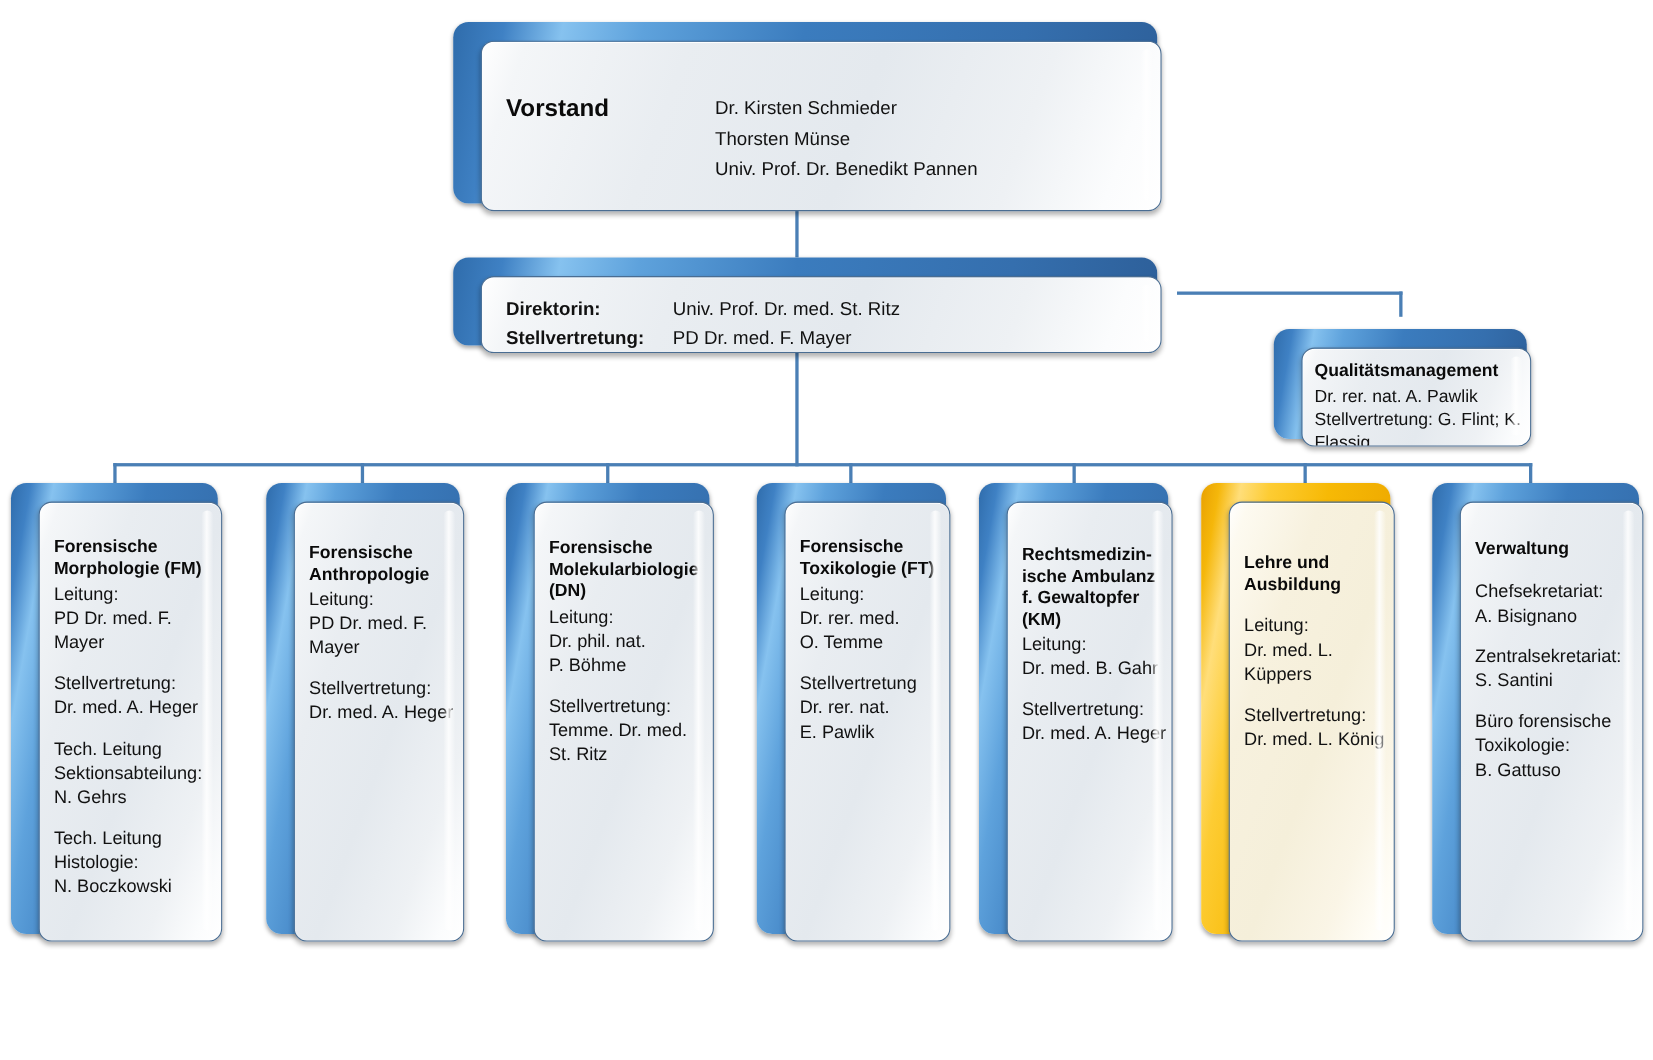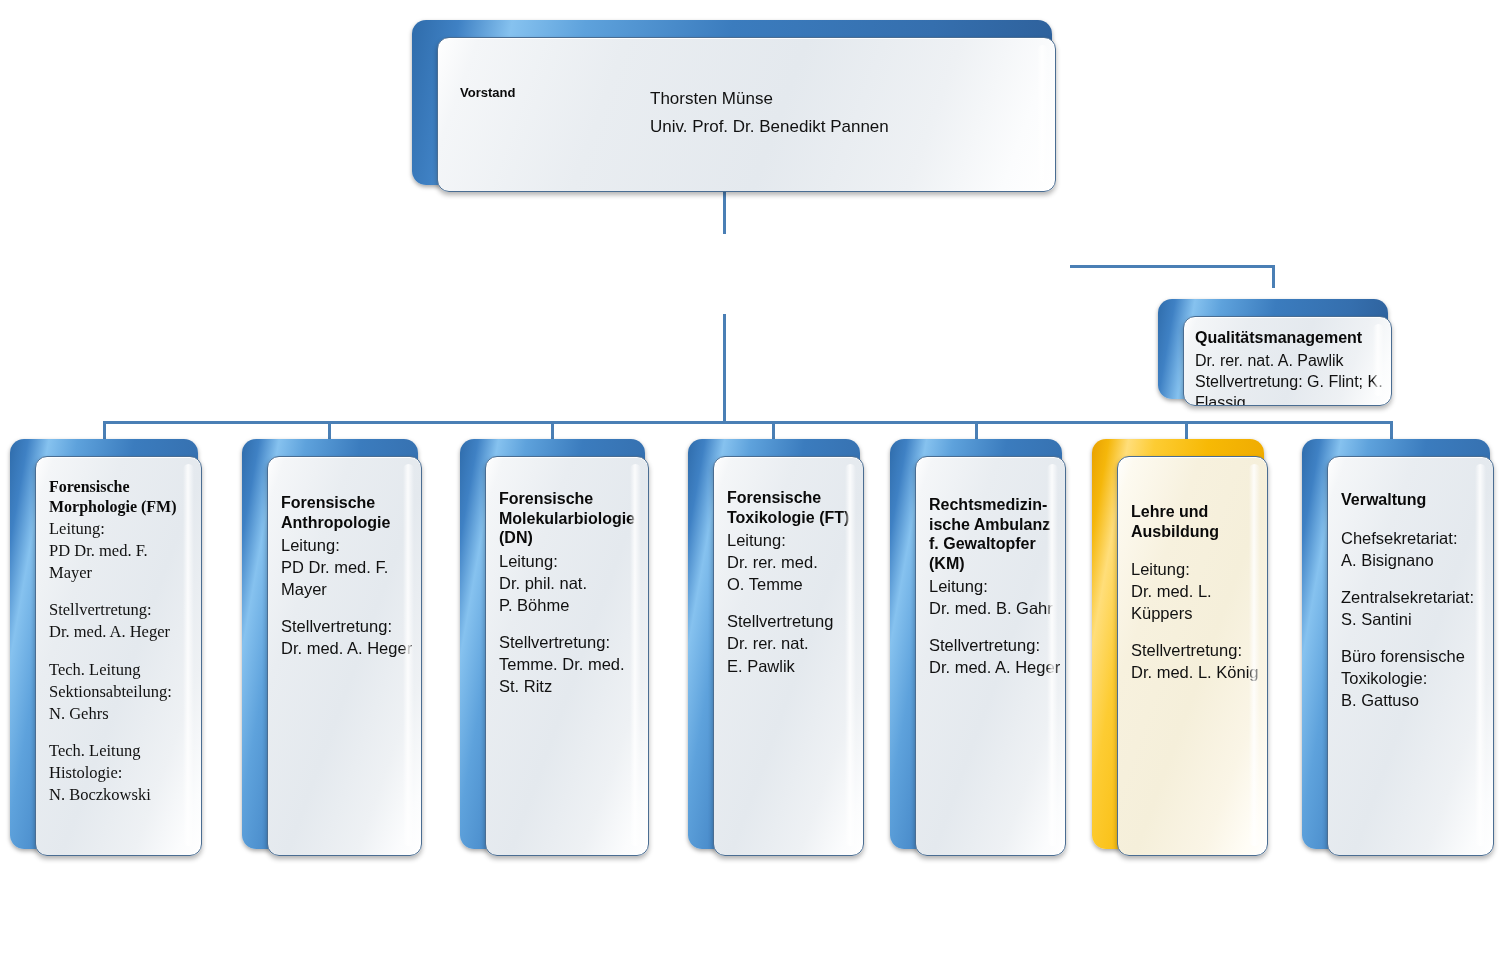--- a/index.html
+++ b/index.html
@@ -62,21 +62,21 @@
 
   .inner{position:absolute;left:0;top:0;right:0;bottom:0;padding:14px 12px 10px 14px;box-sizing:border-box;}
 
   .title{font-weight:bold;font-size:16.5px;color:#0a0a0a;line-height:1.22;margin:0 0 2px 0;}
   .line-txt{font-size:16.5px;color:#111111;line-height:1.30;white-space:pre;}
   .gap{height:15px;}
 
   
   #n-vorstand{left:412px;top:20px;width:640px;height:165px;}
   #n-vorstand .inner{padding:22px 12px 10px 22px;}
-  #n-vorstand .title{position:absolute;left:22px;top:47px;font-size:13px;}
+  #n-vorstand .title{position:absolute;left:22px;top:47px;font-size:22px;}
   #n-vorstand .rowlist{position:absolute;left:212px;top:47px;}
   #n-vorstand .rowlist .line-txt{font-size:17px;line-height:1.63;}
 
   #n-direktion{left:412px;top:234px;width:640px;height:80px;}
   #n-direktion .inner{padding:18px 12px 10px 22px;}
   #n-direktion table{border-collapse:collapse;}
   #n-direktion td{font-size:17px;color:#111;padding:0 0 6px 0;line-height:1.25;vertical-align:top;}
   #n-direktion td.k{font-weight:bold;padding-right:26px;white-space:nowrap;}
 
   #n-qm{left:1158px;top:286px;width:230px;height:100px;margin-top:13px;}
@@ -90,21 +90,21 @@
   #n-fa{left:242px;width:176px;}
   #n-dn{left:460px;width:185px;}
   #n-ft{left:688px;width:172px;}
   #n-km{left:890px;width:172px;}
   #n-lehre{left:1092px;width:172px;}
   #n-verw{left:1302px;width:178px;padding-left:10px;}
 
   .dept .inner{padding:19px 10px 8px 13px;}
   .dept .title{font-size:16px;line-height:1.22;}
   .dept .line-txt{font-size:16.5px;line-height:1.34;}
-  #n-fm .inner{padding-top:20px;font-family:Liberation Serif, serif;}
+  #n-fm .inner{padding-top:31px;}
   #n-fa .inner{padding-top:36px;}
   #n-dn .inner{padding-top:32px;}
   #n-ft .inner{padding-top:31px;}
   #n-km .inner{padding-top:38px;}
   #n-lehre .inner{padding-top:45px;}
   #n-verw .inner{padding-top:33px;}
 </style>
 </head>
 <body>
 
@@ -125,28 +125,48 @@
   <div class="line v" style="left:975px;top:421px;height:20px;"></div>
   <div class="line v" style="left:1185px;top:421px;height:20px;"></div>
   <div class="line v" style="left:1390px;top:421px;height:20px;"></div>
 
   <div class="node" id="n-vorstand">
     <div class="plate"></div>
     <div class="card">
       <div class="inner">
         <div class="title">Vorstand</div>
         <div class="rowlist">
+          <div class="line-txt">Dr. Kirsten Schmieder</div>
           <div class="line-txt">Thorsten Münse</div>
           <div class="line-txt">Univ. Prof. Dr. Benedikt Pannen</div>
 
         </div>
       </div>
     </div>
   </div>
 
+  <div class="node" id="n-direktion">
+    <div class="plate"></div>
+    <div class="card">
+      <div class="inner">
+        <table>
+          <tbody>
+              <tr>
+            <td class="k">Direktorin:</td>
+            <td class="v">Univ. Prof. Dr. med. St. Ritz</td>
+          </tr>
+          <tr>
+            <td class="k">Stellvertretung:</td>
+            <td class="v">PD Dr. med. F. Mayer</td>
+          </tr>
+        </tbody>
+          </table>
+      </div>
+    </div>
+  </div>
 
   <div class="node" id="n-qm">
     <div class="plate"></div>
     <div class="card">
       <div class="inner">
         <div class="title">Qualitätsmanagement</div>
         <div class="line-txt">Dr. rer. nat. A. Pawlik</div>
         <div class="line-txt">Stellvertretung: G. Flint; K. Flassig</div>
       </div>
     </div>

